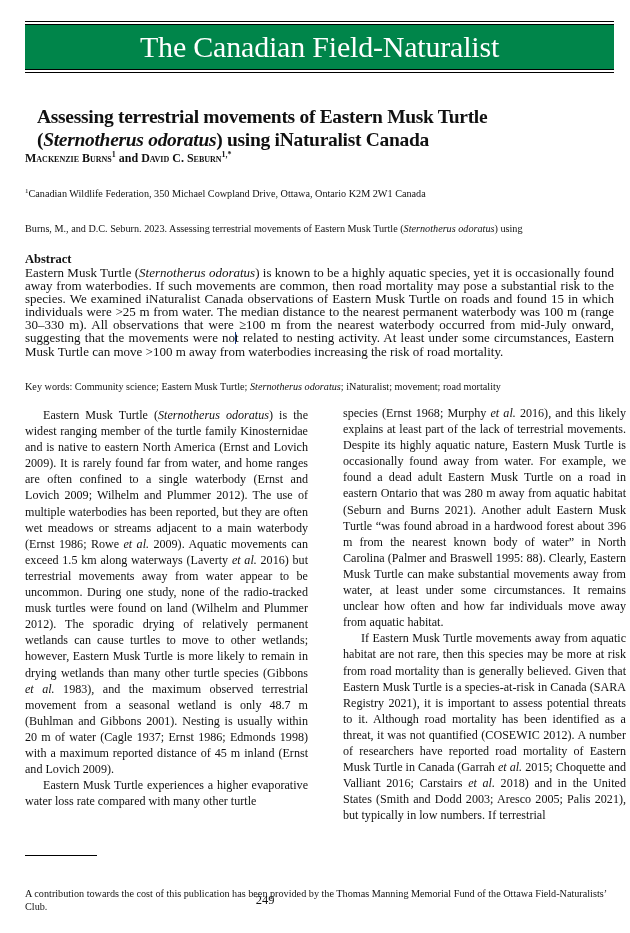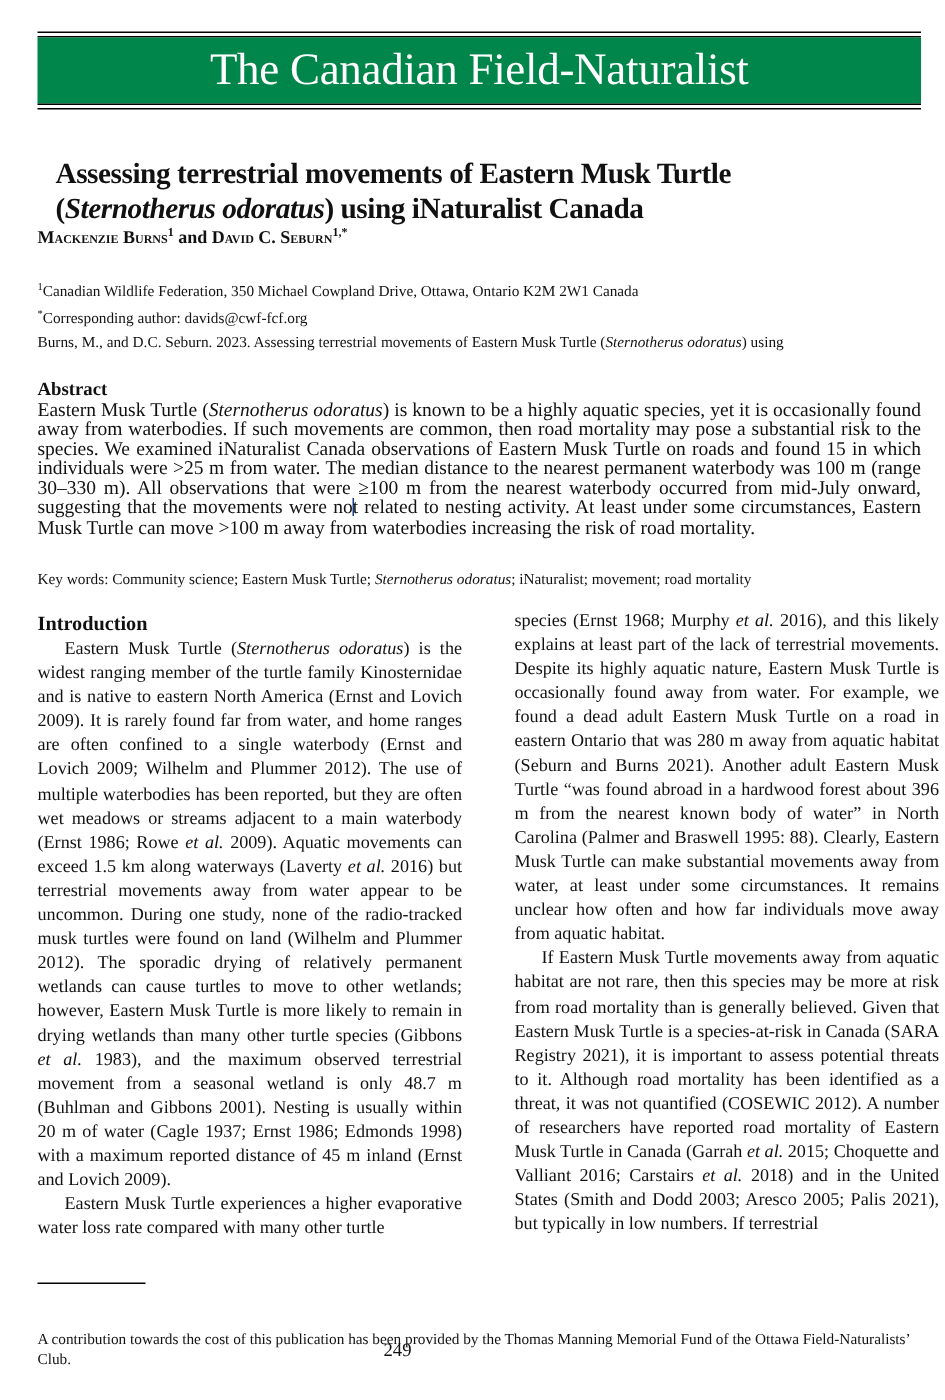--- a/index.html
+++ b/index.html
@@ -49,38 +49,36 @@
   <span>Assessing terrestrial movements of Eastern Musk Turtle</span><br>
   <span>(</span><i>Sternotherus odoratus</i><span>) using iNaturalist Canada</span>
 </h1>
 
 <div class="authors">
   <span class="sc">Mackenzie Burns</span><sup>1</sup><span> and </span><span class="sc">David C. Seburn</span><sup>1,*</sup>
 </div>
 
 <div class="affil">
   <div><sup>1</sup><span>Canadian Wildlife Federation, 350 Michael Cowpland Drive, Ottawa, Ontario K2M 2W1 Canada</span></div>
-  <div><sup>*</sup><span>Corresponding author: davids@cwf-fcf.org</span></div>
 </div>
 
 <div class="cite">
   <span>Burns, M., and D.C. Seburn. 2023. Assessing terrestrial movements of Eastern Musk Turtle (</span><i>Sternotherus odoratus</i><span>) using</span>
 </div>
 
 <div class="abstract-h">Abstract</div>
 <div class="abstract">
   <span>Eastern Musk Turtle (</span><i>Sternotherus odoratus</i><span>) is known to be a highly aquatic species, yet it is occasionally found away from waterbodies. If such movements are common, then road mortality may pose a substantial risk to the species. We examined iNaturalist Canada observations of Eastern Musk Turtle on roads and found 15 in which individuals were &gt;25 m from water. The median distance to the nearest permanent waterbody was 100 m (range 30–330 m). All observations that were ≥100 m from the nearest waterbody occurred from mid-July onward, suggesting that the movements were no</span><span class="cursor"></span><span>t related to nesting activity. At least under some circumstances, Eastern Musk Turtle can move &gt;100 m away from waterbodies increasing the risk of road mortality.</span>
 </div>
 
 <div class="keywords">
   <span>Key words: Community science; Eastern Musk Turtle; </span><i>Sternotherus odoratus</i><span>; iNaturalist; movement; road mortality</span>
 </div>
 
 <div class="col left">
-  <h2>Introduction</h2>
   <p class="ind"><span>Eastern Musk Turtle (</span><i>Sternotherus odoratus</i><span>) is the widest ranging member of the turtle family Kinosternidae and is native to eastern North America (Ernst and Lovich 2009). It is rarely found far from water, and home ranges are often confined to a single waterbody (Ernst and Lovich 2009; Wilhelm and Plummer 2012). The use of multiple waterbodies has been reported, but they are often wet meadows or streams adjacent to a main waterbody (Ernst 1986; Rowe </span><i>et al.</i><span> 2009). Aquatic movements can exceed 1.5 km along waterways (Laverty </span><i>et al.</i><span> 2016) but terrestrial movements away from water appear to be uncommon. During one study, none of the radio-tracked musk turtles were found on land (Wilhelm and Plummer 2012). The sporadic drying of relatively permanent wetlands can cause turtles to move to other wetlands; however, Eastern Musk Turtle is more likely to remain in drying wetlands than many other turtle species (Gibbons </span><i>et al.</i><span> 1983), and the maximum observed terrestrial movement from a seasonal wetland is only 48.7 m (Buhlman and Gibbons 2001). Nesting is usually within 20 m of water (Cagle 1937; Ernst 1986; Edmonds 1998) with a maximum reported distance of 45 m inland (Ernst and Lovich 2009).</span></p>
   <p class="ind"><span>Eastern Musk Turtle experiences a higher evaporative water loss rate compared with many other turtle</span></p>
 </div>
 
 <div class="col right">
   <p><span>species (Ernst 1968; Murphy </span><i>et al.</i><span> 2016), and this likely explains at least part of the lack of terrestrial movements. Despite its highly aquatic nature, Eastern Musk Turtle is occasionally found away from water. For example, we found a dead adult Eastern Musk Turtle on a road in eastern Ontario that was 280 m away from aquatic habitat (Seburn and Burns 2021). Another adult Eastern Musk Turtle “was found abroad in a hardwood forest about 396 m from the nearest known body of water” in North Carolina (Palmer and Braswell 1995: 88). Clearly, Eastern Musk Turtle can make substantial movements away from water, at least under some circumstances. It remains unclear how often and how far individuals move away from aquatic habitat.</span></p>
   <p class="ind"><span>If Eastern Musk Turtle movements away from aquatic habitat are not rare, then this species may be more at risk from road mortality than is generally believed. Given that Eastern Musk Turtle is a species-at-risk in Canada (SARA Registry 2021), it is important to assess potential threats to it. Although road mortality has been identified as a threat, it was not quantified (COSEWIC 2012). A number of researchers have reported road mortality of Eastern Musk Turtle in Canada (Garrah </span><i>et al.</i><span> 2015; Choquette and Valliant 2016; Carstairs </span><i>et al.</i><span> 2018) and in the United States (Smith and Dodd 2003; Aresco 2005; Palis 2021), but typically in low numbers. If terrestrial</span></p>
 </div>
 
 <div class="fn-rule"></div>

